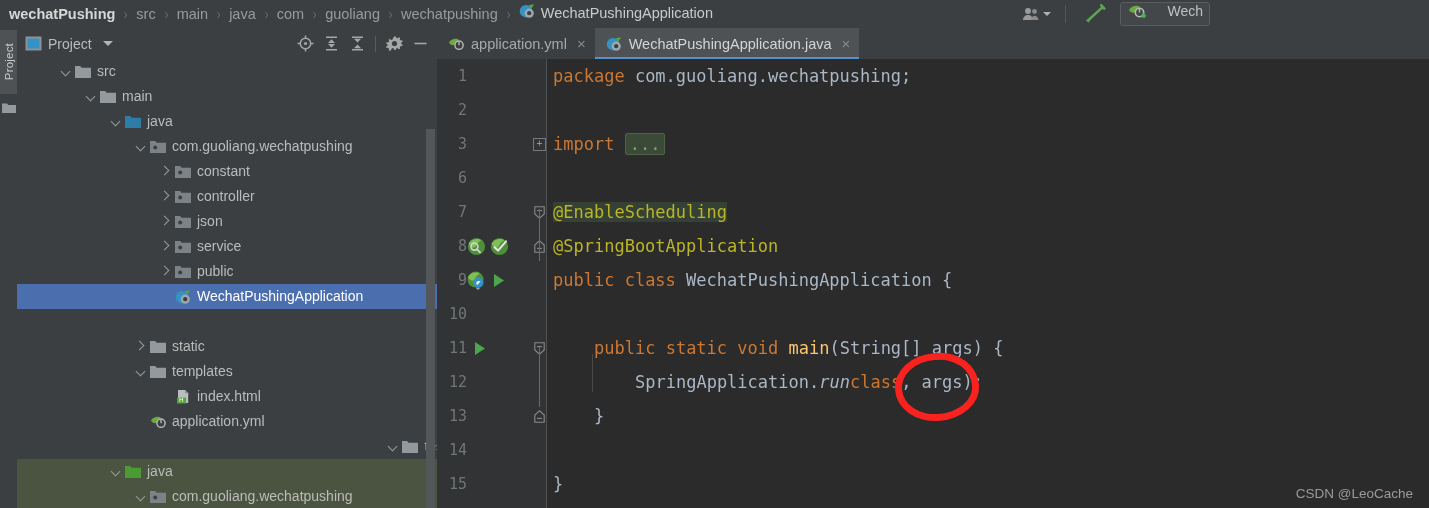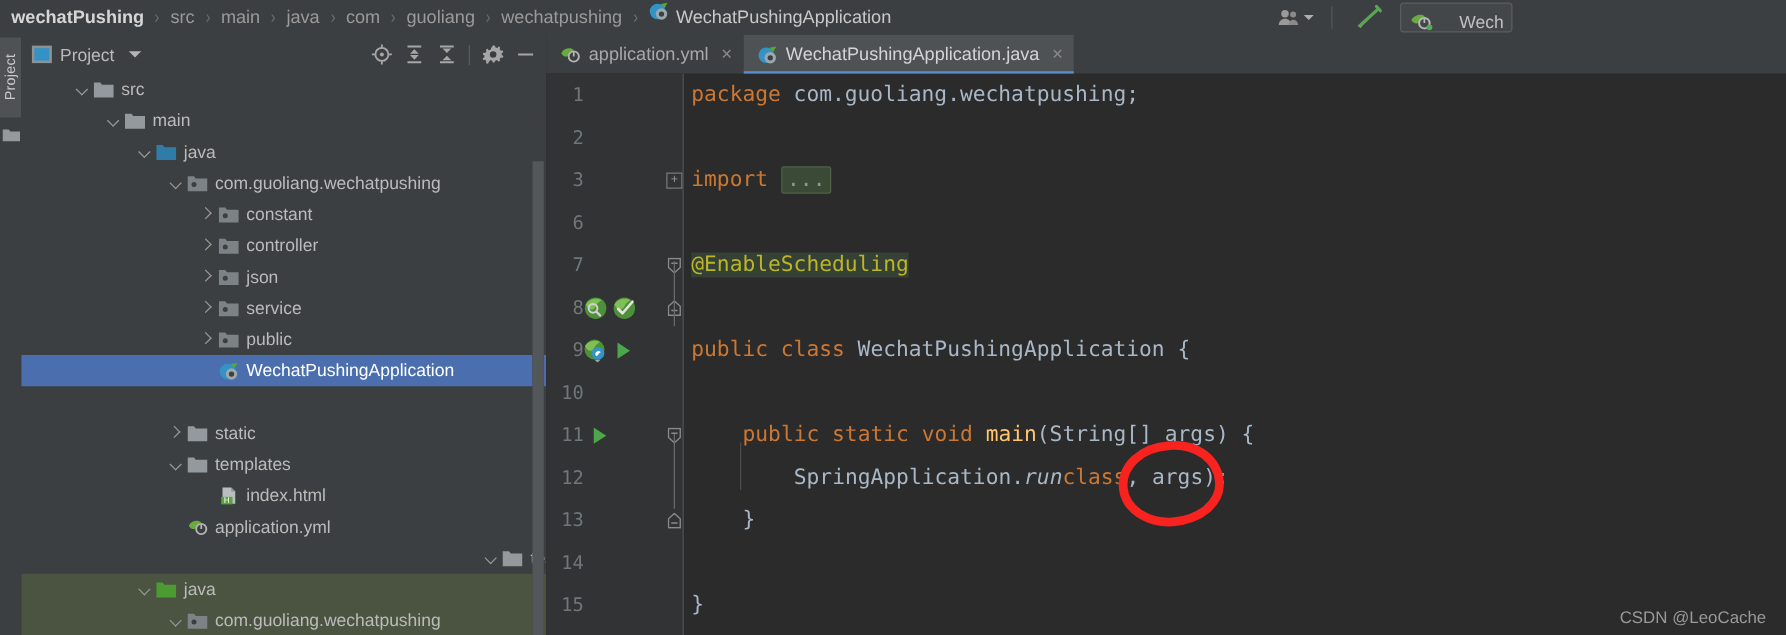--- a/index.html
+++ b/index.html
@@ -31,21 +31,21 @@
   .crumb-icon{display:inline-block;vertical-align:middle;margin-right:5px;position:relative;top:-1px;}
   .topbar-right{margin-left:auto;display:flex;align-items:center;height:28px;padding-right:0px;}
   .tb-sep{width:1px;height:18px;background:#555;margin:0 10px;}
   .people-ico{display:flex;align-items:center;gap:3px;cursor:default;padding:0 4px;}
   .caret-dn{
     width:0;height:0;border-left:4px solid transparent;border-right:4px solid transparent;
     border-top:4px solid #b0b0b0;
   }
   .runcfg{
     height:22px;border:1px solid #5a5d5f;border-radius:3px;background:#434749;
-    display:flex;align-items:flex-end;padding:0 6px;gap:20px;margin-left:8px;
+    display:flex;align-items:flex-start;padding:0 6px;gap:20px;margin-left:8px;
     color:#c0c0c0;font-size:14px;overflow:hidden;white-space:nowrap;
   }
 
   
   #leftrail{
     position:absolute;left:0;top:28px;width:17px;height:480px;
     background:#3c3f41;border-right:1px solid #2b2b2b;
   }
   #projtab{
     position:absolute;left:0;top:2px;width:17px;height:64px;background:#4e5254;
@@ -638,20 +638,21 @@
         </div>
         <div class="vline" style="top: 150px; height: 52px;"></div>
         <div class="vline" style="top: 288px; height: 60px;"></div>
       </div>
     <div id="gutterline"></div>
   <div class="codeline" style="top: 0px; padding-left: 6px;"><span class="kw">package </span><span class="ident">com.guoliang.wechatpushing;</span></div>
       <div class="codeline" style="top: 34px; padding-left: 6px;"></div>
       <div class="codeline" style="top: 68px; padding-left: 6px;"><span class="kw">import </span><span class="foldph">...</span></div>
       <div class="codeline" style="top: 102px; padding-left: 6px;"></div>
       <div class="codeline" style="top: 136px; padding-left: 6px;"><span class="anno annohl">@EnableScheduling</span></div>
+      <div class="codeline" style="top: 170px; padding-left: 6px;"><span class="anno">@SpringBootApplication</span></div>
       <div class="codeline" style="top: 204px; padding-left: 6px;"><span class="kw">public </span><span class="kw">class </span><span class="ident">WechatPushingApplication {</span></div>
       <div class="codeline" style="top: 238px; padding-left: 6px;"></div>
       <div class="codeline" style="top: 272px; padding-left: 47px;"><span class="kw">public </span><span class="kw">static </span><span class="kw">void </span><span class="fnname">main</span><span class="ident">(String[] args) {</span></div>
       <div class="codeline" style="top: 306px; padding-left: 88px;"><span class="ident">SpringApplication.</span><span class="italic">run</span><span class="kw">class</span><span class="ident">, args);</span></div>
       <div class="codeline" style="top: 340px; padding-left: 47px;"><span class="ident">}</span></div>
       <div class="codeline" style="top: 374px; padding-left: 6px;"></div>
       <div class="codeline" style="top: 408px; padding-left: 6px;"><span class="ident">}</span></div>
       <div class="indentguide" style="left: 155px; top: 295px; height: 38px;"></div>
     </div>
   <div id="redcircle"></div>

